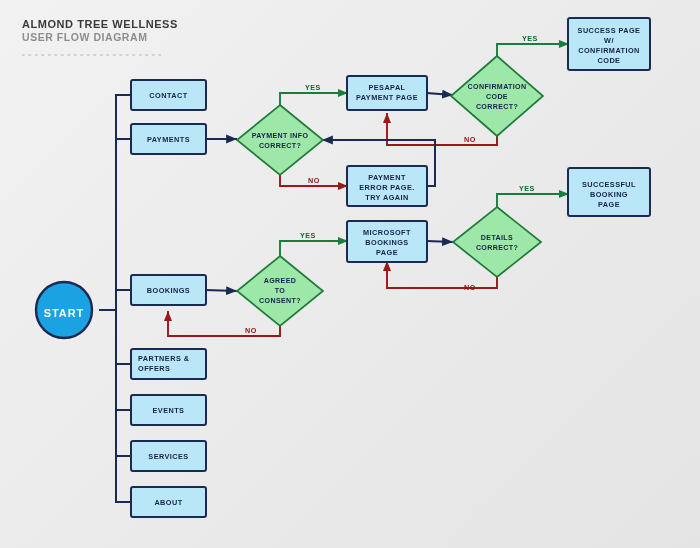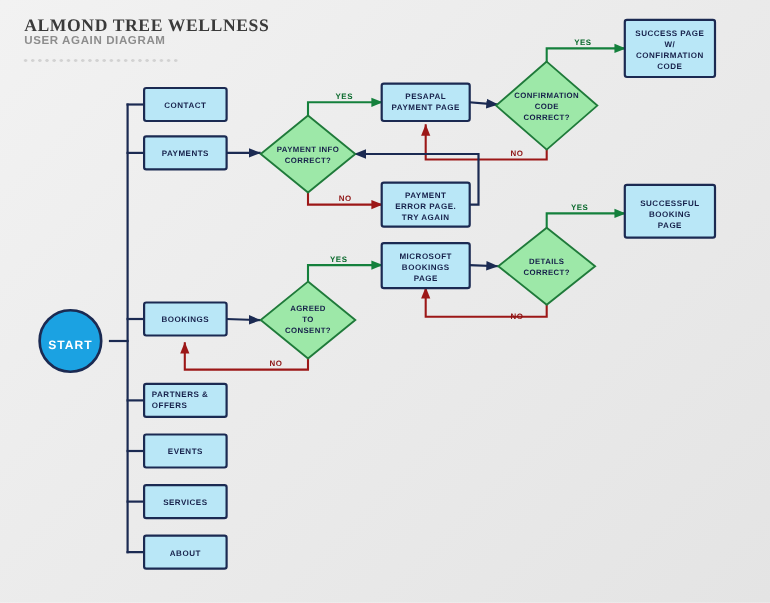--- a/index.html
+++ b/index.html
@@ -8,21 +8,21 @@
     font-family:"Liberation Sans", sans-serif;
     background:linear-gradient(135deg,#f2f2f2 0%,#ececec 40%,#e4e4e4 100%);
   }
   #canvas{position:relative;width:700px;height:548px;}
   #flow{position:absolute;left:0;top:0;width:700px;height:548px;}
   .ttl{position:absolute;left:22px;top:18px;}
   .ttl .l1,.ttl .l2{
     font-weight:bold;letter-spacing:.55px;
     font-family:"Liberation Sans", sans-serif;
   }
-  .ttl .l1{font-size:16px;color:#3a3a3a;line-height:12.5px;font-family:Liberation Serif, serif;}
+  .ttl .l1{font-size:11px;color:#3a3a3a;line-height:12.5px;}
   .ttl .l2{font-size:10.5px;color:#8d8d8d;line-height:12.5px;}
   .dots{position:absolute;left:20px;top:52px;width:142px;height:6px;
     background-image:radial-gradient(#d2d2d2 32%, transparent 34%);
     background-size:6.5px 6.5px;background-repeat:repeat-x;}
   text{font-family:"Liberation Sans", sans-serif;}
   .nodeTxt{font-size:7.3px;font-weight:bold;fill:#16204a;letter-spacing:.45px;}
   .decTxt{font-size:7.1px;font-weight:bold;fill:#16204a;letter-spacing:.35px;}
   .startTxt{font-size:11px;font-weight:bold;fill:#ffffff;letter-spacing:.9px;}
   .lblYes{font-size:7.2px;font-weight:bold;fill:#0c6b2e;letter-spacing:.5px;}
   .lblNo{font-size:7.2px;font-weight:bold;fill:#8e1212;letter-spacing:.5px;}
@@ -33,21 +33,21 @@
   .lnY{fill:none;stroke:#14803c;stroke-width:1.9;stroke-linecap:square;stroke-linejoin:miter;}
   .lnN{fill:none;stroke:#9c1717;stroke-width:1.9;stroke-linecap:square;stroke-linejoin:miter;}
 </style>
 </head>
 <body>
 
 <div id="canvas">
 
   <div class="ttl">
     <div class="l1">ALMOND TREE WELLNESS</div>
-    <div class="l2">USER AGAIN DIAGRAM</div>
+    <div class="l2">USER FLOW DIAGRAM</div>
   </div>
   <div class="dots"></div>
 
   <svg id="flow" viewBox="0 0 700 548">
     <defs>
       <marker id="ahD" viewBox="0 0 10 10" refX="9" refY="5" markerWidth="5.5" markerHeight="5.5" orient="auto-start-reverse">
         <path d="M0,1 L10,5 L0,9 z" fill="#1b2a52"></path>
       </marker>
       <marker id="ahY" viewBox="0 0 10 10" refX="9" refY="5" markerWidth="5.5" markerHeight="5.5" orient="auto-start-reverse">
         <path d="M0,1 L10,5 L0,9 z" fill="#14803c"></path>

